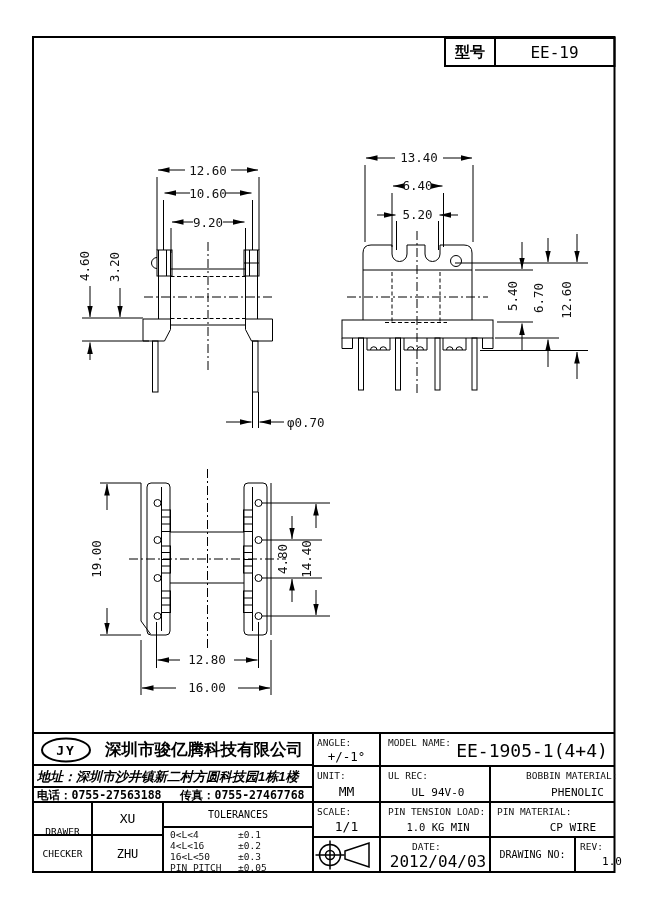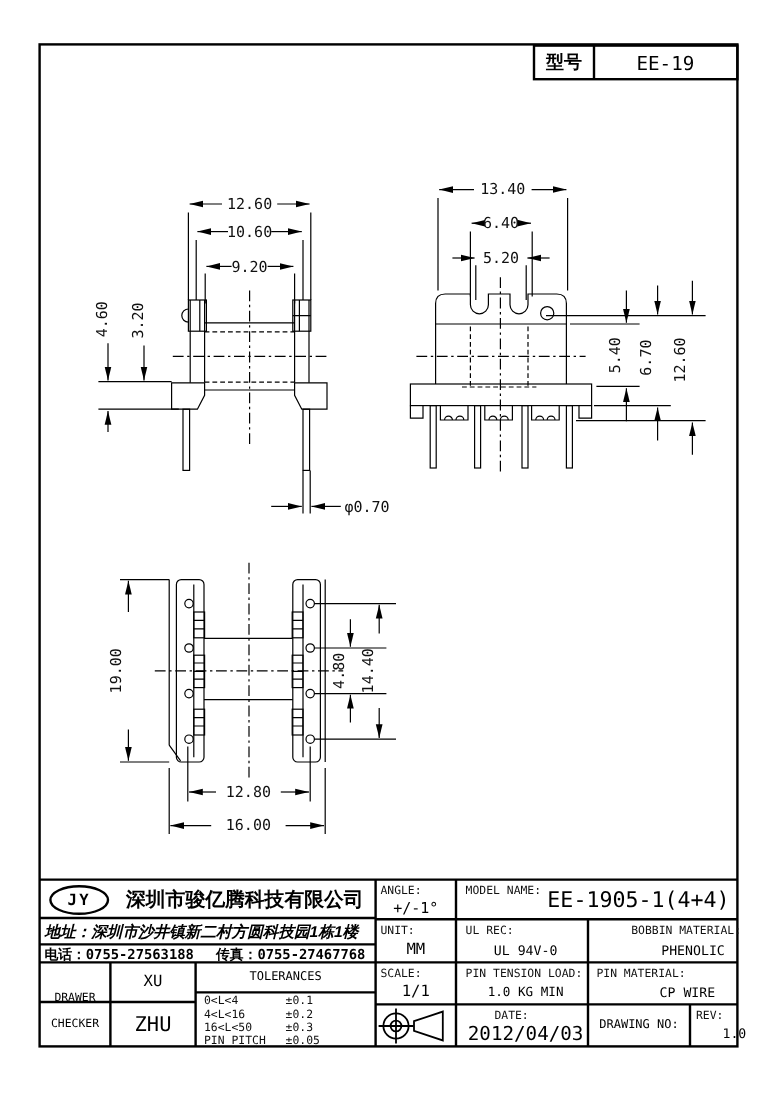--- a/index.html
+++ b/index.html
@@ -200,21 +200,21 @@
 <div class="t mono ctr" style="left:42px;top:742px;width:48px;height:16px;font-size:13px;font-weight:bold;letter-spacing:2px;">JY</div>
 <div class="t cjk ctr" style="left:96px;top:736px;width:216px;height:28px;font-size:16.5px;">深圳市骏亿腾科技有限公司</div>
 
 <div class="t cjk" style="left:37px;top:767px;font-size:13px;line-height:19px;font-style:italic;"><span>地址：</span><span>深圳市沙井镇新二村方圆科技园1栋1楼</span></div>
 <div class="t cjk" style="left:37px;top:789px;font-size:11.5px;line-height:13px;"><span>电话：</span><span class="mono">0755-27563188</span></div>
 <div class="t cjk" style="left:180px;top:789px;font-size:11.5px;line-height:13px;"><span>传真：</span><span class="mono">0755-27467768</span></div>
 
 <div class="t mono ctr" style="left:33px;top:802px;width:59px;height:33px;font-size:9.5px;margin-top:13px;">DRAWER</div>
 <div class="t mono ctr" style="left:92px;top:802px;width:71px;height:33px;font-size:13px;">XU</div>
 <div class="t mono ctr" style="left:33px;top:835px;width:59px;height:37px;font-size:9.5px;">CHECKER</div>
-<div class="t mono ctr" style="left:92px;top:835px;width:71px;height:37px;font-size:17px;">ZHU</div>
+<div class="t mono ctr" style="left:92px;top:835px;width:71px;height:37px;font-size:12px;">ZHU</div>
 
 <div class="t mono ctr" style="left:163px;top:802px;width:150px;height:25px;font-size:10px;">TOLERANCES</div>
 <div class="t" style="left:170px;top:829px;width:138px;">
   <div class="tol-row">
         <span class="tol-range">0&lt;L&lt;4</span>
         <span>±0.1</span>
       </div>
   <div class="tol-row">
         <span class="tol-range">4&lt;L&lt;16</span>
         <span>±0.2</span>

